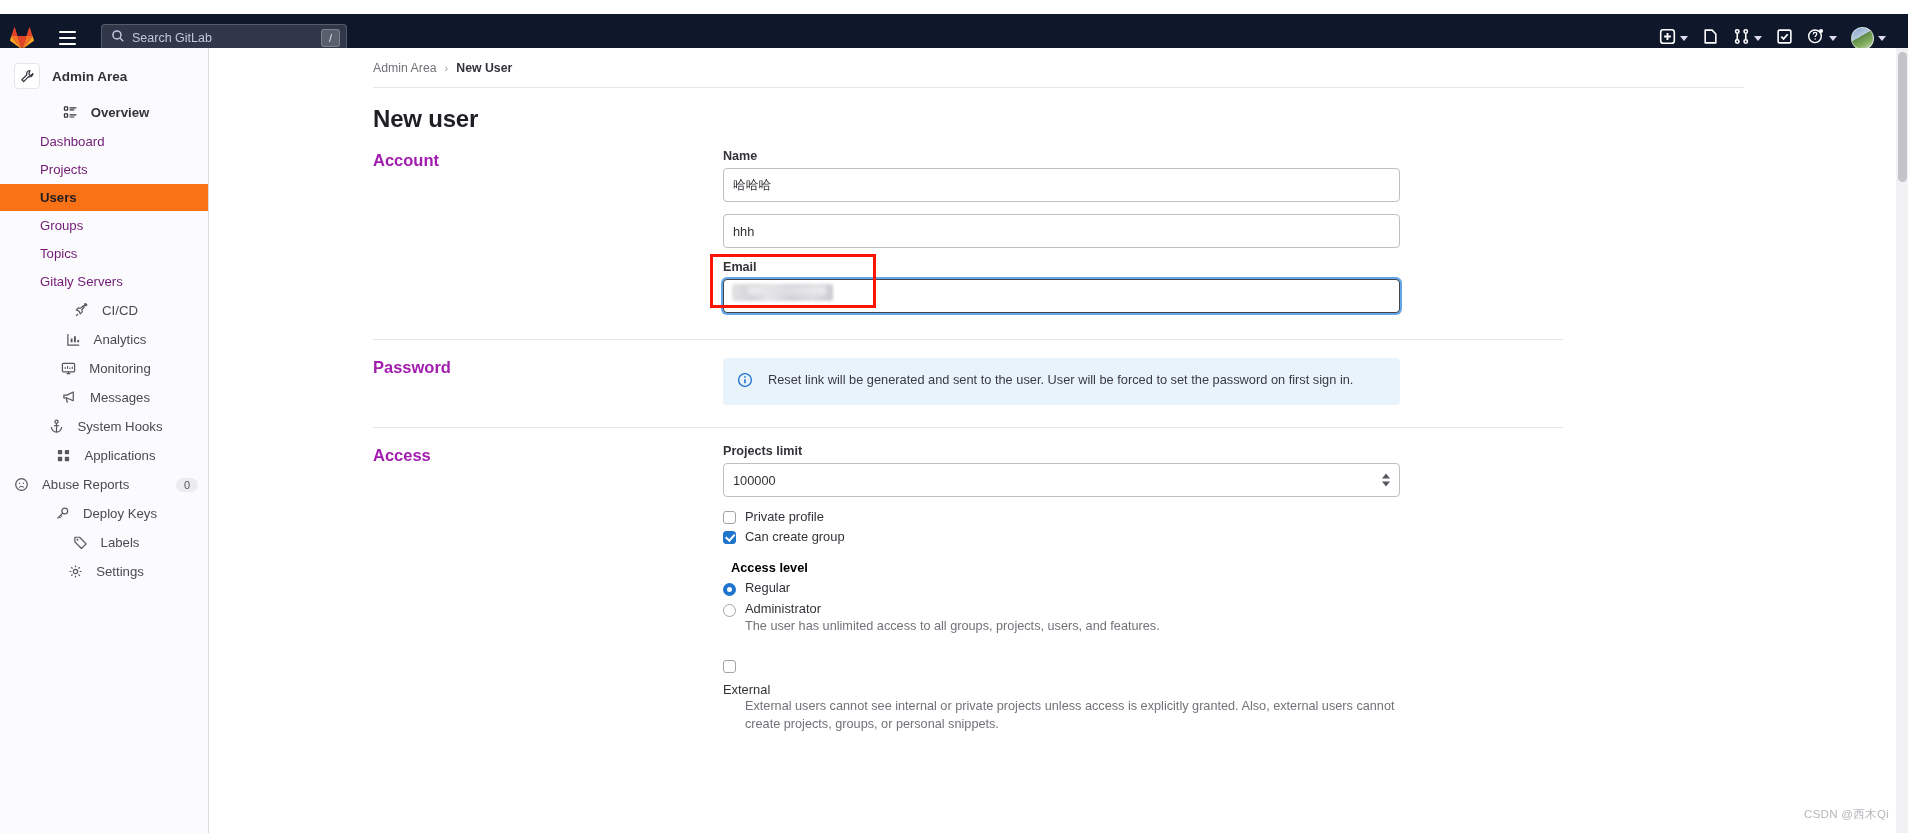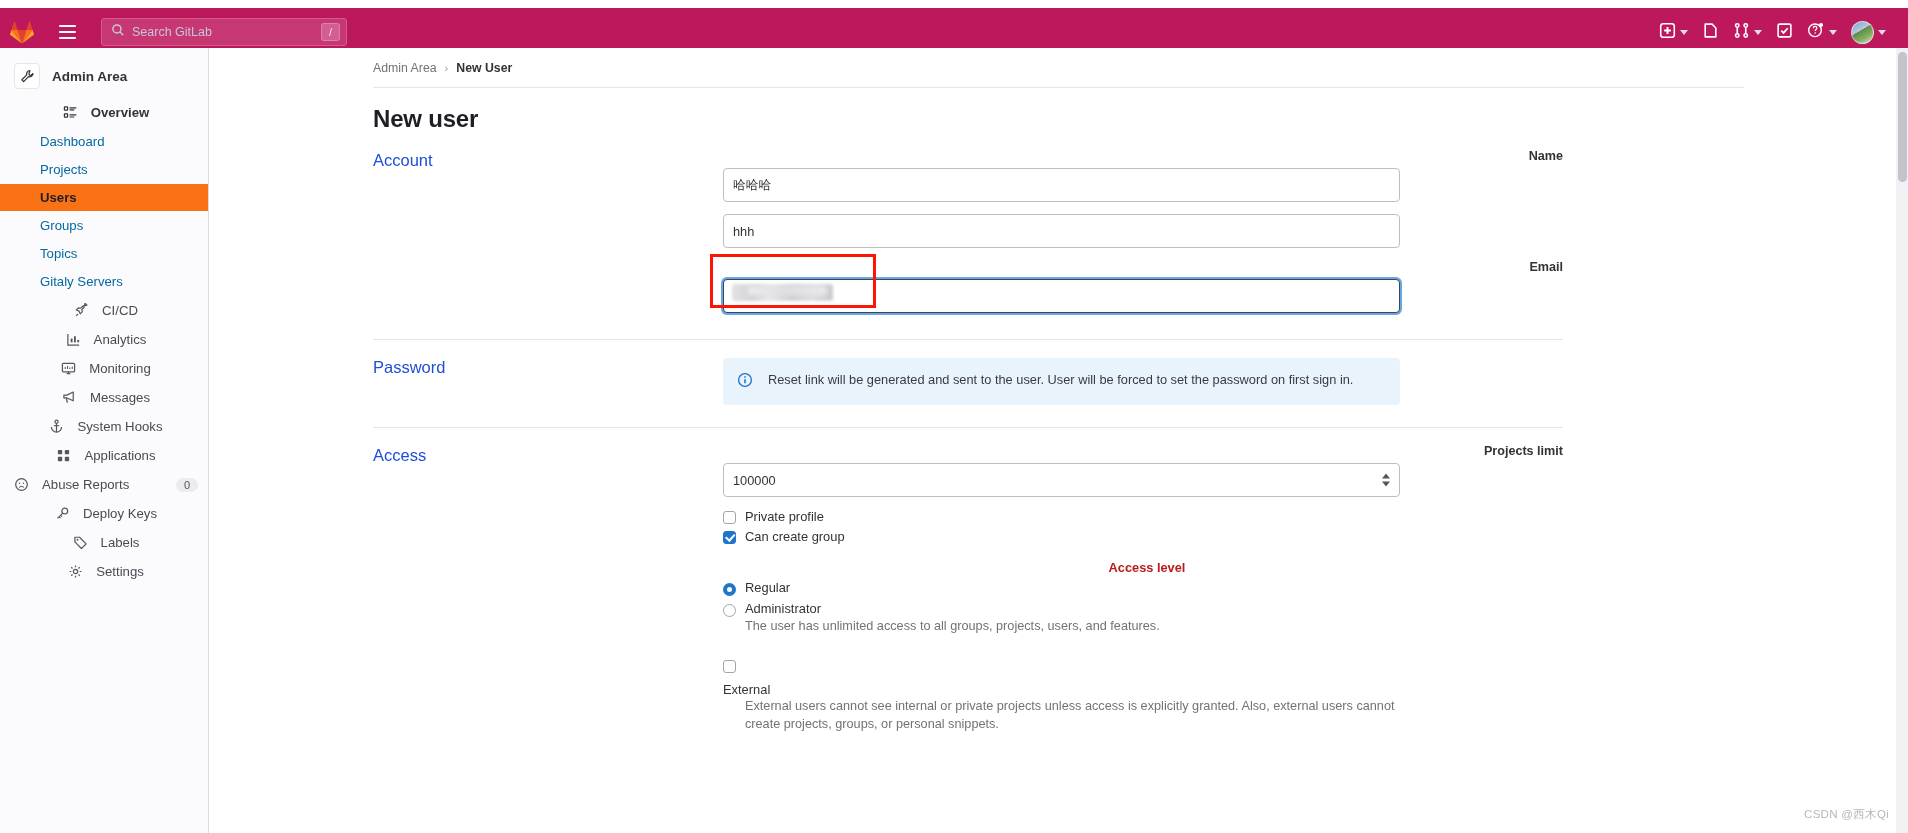--- a/index.html
+++ b/index.html
@@ -5,23 +5,23 @@
   * { box-sizing: border-box; }
   html, body {
     margin: 0; padding: 0;
     width: 1908px; height: 833px;
     overflow: hidden;
     background: #fff;
     font-family: "Liberation Sans", sans-serif;
   }
   
   .topbar {
-    position: absolute; top: 8px; left: 0;
+    position: absolute; top: 14px; left: 0;
     width: 1908px; height: 48px;
-    background: #be185d;
+    background: #0f172a;
     display: flex; align-items: center;
   }
   .tb-logo { width: 44px; display: flex; justify-content: center; align-items: center; }
   .tb-hamburger {
     width: 34px; height: 30px; margin-left: 6px;
     display: flex; flex-direction: column; justify-content: center; align-items: center; gap: 4px;
     cursor: pointer; border-radius: 4px;
   }
   .tb-hamburger i { display: block; width: 17px; height: 2px; background: #fff; border-radius: 1px; }
   .searchbox {
@@ -76,21 +76,21 @@
   .side-header .sh-tx { font-size: 13.5px; font-weight: bold; color: #333238; }
   .nav-item {
     display: flex; align-items: center; gap: 12px;
     height: 27px; padding: 0 10px 0 14px; cursor: pointer;
     color: #4a4a54; font-size: 13.2px; margin: 2px 0; justify-content: center;
   }
   .nav-item.strong { font-weight: bold; color: #333238; }
   .nav-sub {
     display: flex; align-items: center; height: 27px;
     padding-left: 40px; cursor: pointer;
-    color: #0369a1; font-size: 13.2px; margin: 1px 0;
+    color: #701a75; font-size: 13.2px; margin: 1px 0;
   }
   .nav-sub.active { background: #f97316; font-weight: bold; color: #1f1e24; }
   .nav-badge {
     margin-left: auto; background: #ececef; color: #57565d;
     font-size: 11px; border-radius: 9px; padding: 1px 8px;
   }
   .ic { width: 16px; height: 16px; display: inline-block; flex: 0 0 16px; }
   
   .content {
     position: absolute; top: 48px; left: 209px;
@@ -109,26 +109,26 @@
     letter-spacing: -0.2px;
   }
   .form-wrap { margin-left: 164px; width: 1190px; }
   .section {
     display: flex; padding: 16px 0 22px 0;
     border-bottom: 1px solid #e6e6e8;
   }
   .section.last { border-bottom: none; }
   .sec-title {
     width: 350px; flex: 0 0 350px;
-    font-size: 16.5px; font-weight: normal; color: #1d4ed8;
+    font-size: 16.5px; font-weight: bold; color: #a21caf;
     padding-top: 2px;
   }
   .sec-body { flex: 1; }
   .fld { margin-bottom: 12px; position: relative; }
-  .lbl { font-size: 12.6px; font-weight: bold; color: #333238; margin-bottom: 5px; display: block; text-align: right; }
+  .lbl { font-size: 12.6px; font-weight: bold; color: #333238; margin-bottom: 5px; display: block; }
   .inp {
     width: 677px; height: 27px; border: 1px solid #bfbfc3;
     border-radius: 4px; background: #fff;
     font-size: 12.8px; color: #333238;
     padding: 16px 9px; font-family: "Liberation Sans", sans-serif;
     outline: none;
   }
   .inp.focused {
     border: 1px solid #454549;
     box-shadow: 0 0 0 2px #63a6e9;
@@ -179,21 +179,21 @@
   .rd {
     width: 13px; height: 13px; border: 1px solid #a4a3a8; border-radius: 50%;
     background: #fff; flex: 0 0 13px; margin-top: 3px; cursor: pointer;
     display: flex; align-items: center; justify-content: center;
   }
   .rd.on { border: 4px solid #1f75cb; background: #fff; }
   .hint {
     font-size: 12.7px; color: #737278; line-height: 1.4;
     margin: 0 0 3px 22px; max-width: 660px;
   }
-  .grp-label { font-size: 12.8px; font-weight: bold; color: #b91c1c; margin: 16px 0 4px 8px; text-align: center; }
+  .grp-label { font-size: 12.8px; font-weight: bold; color: #000000; margin: 16px 0 4px 8px; }
   .watermark {
     position: absolute; right: 19px; bottom: 11px;
     font-size: 11.5px; color: #b6b6bc; letter-spacing: 0.3px;
   }
   .scroll-track {
     position: absolute; right: 0; top: 48px; width: 12px; height: 785px; background: #f2f2f4;
   }
   .scroll-thumb {
     position: absolute; right: 1px; top: 52px; width: 9px; height: 130px;
     background: #c3c3c9; border-radius: 5px; cursor: pointer;

